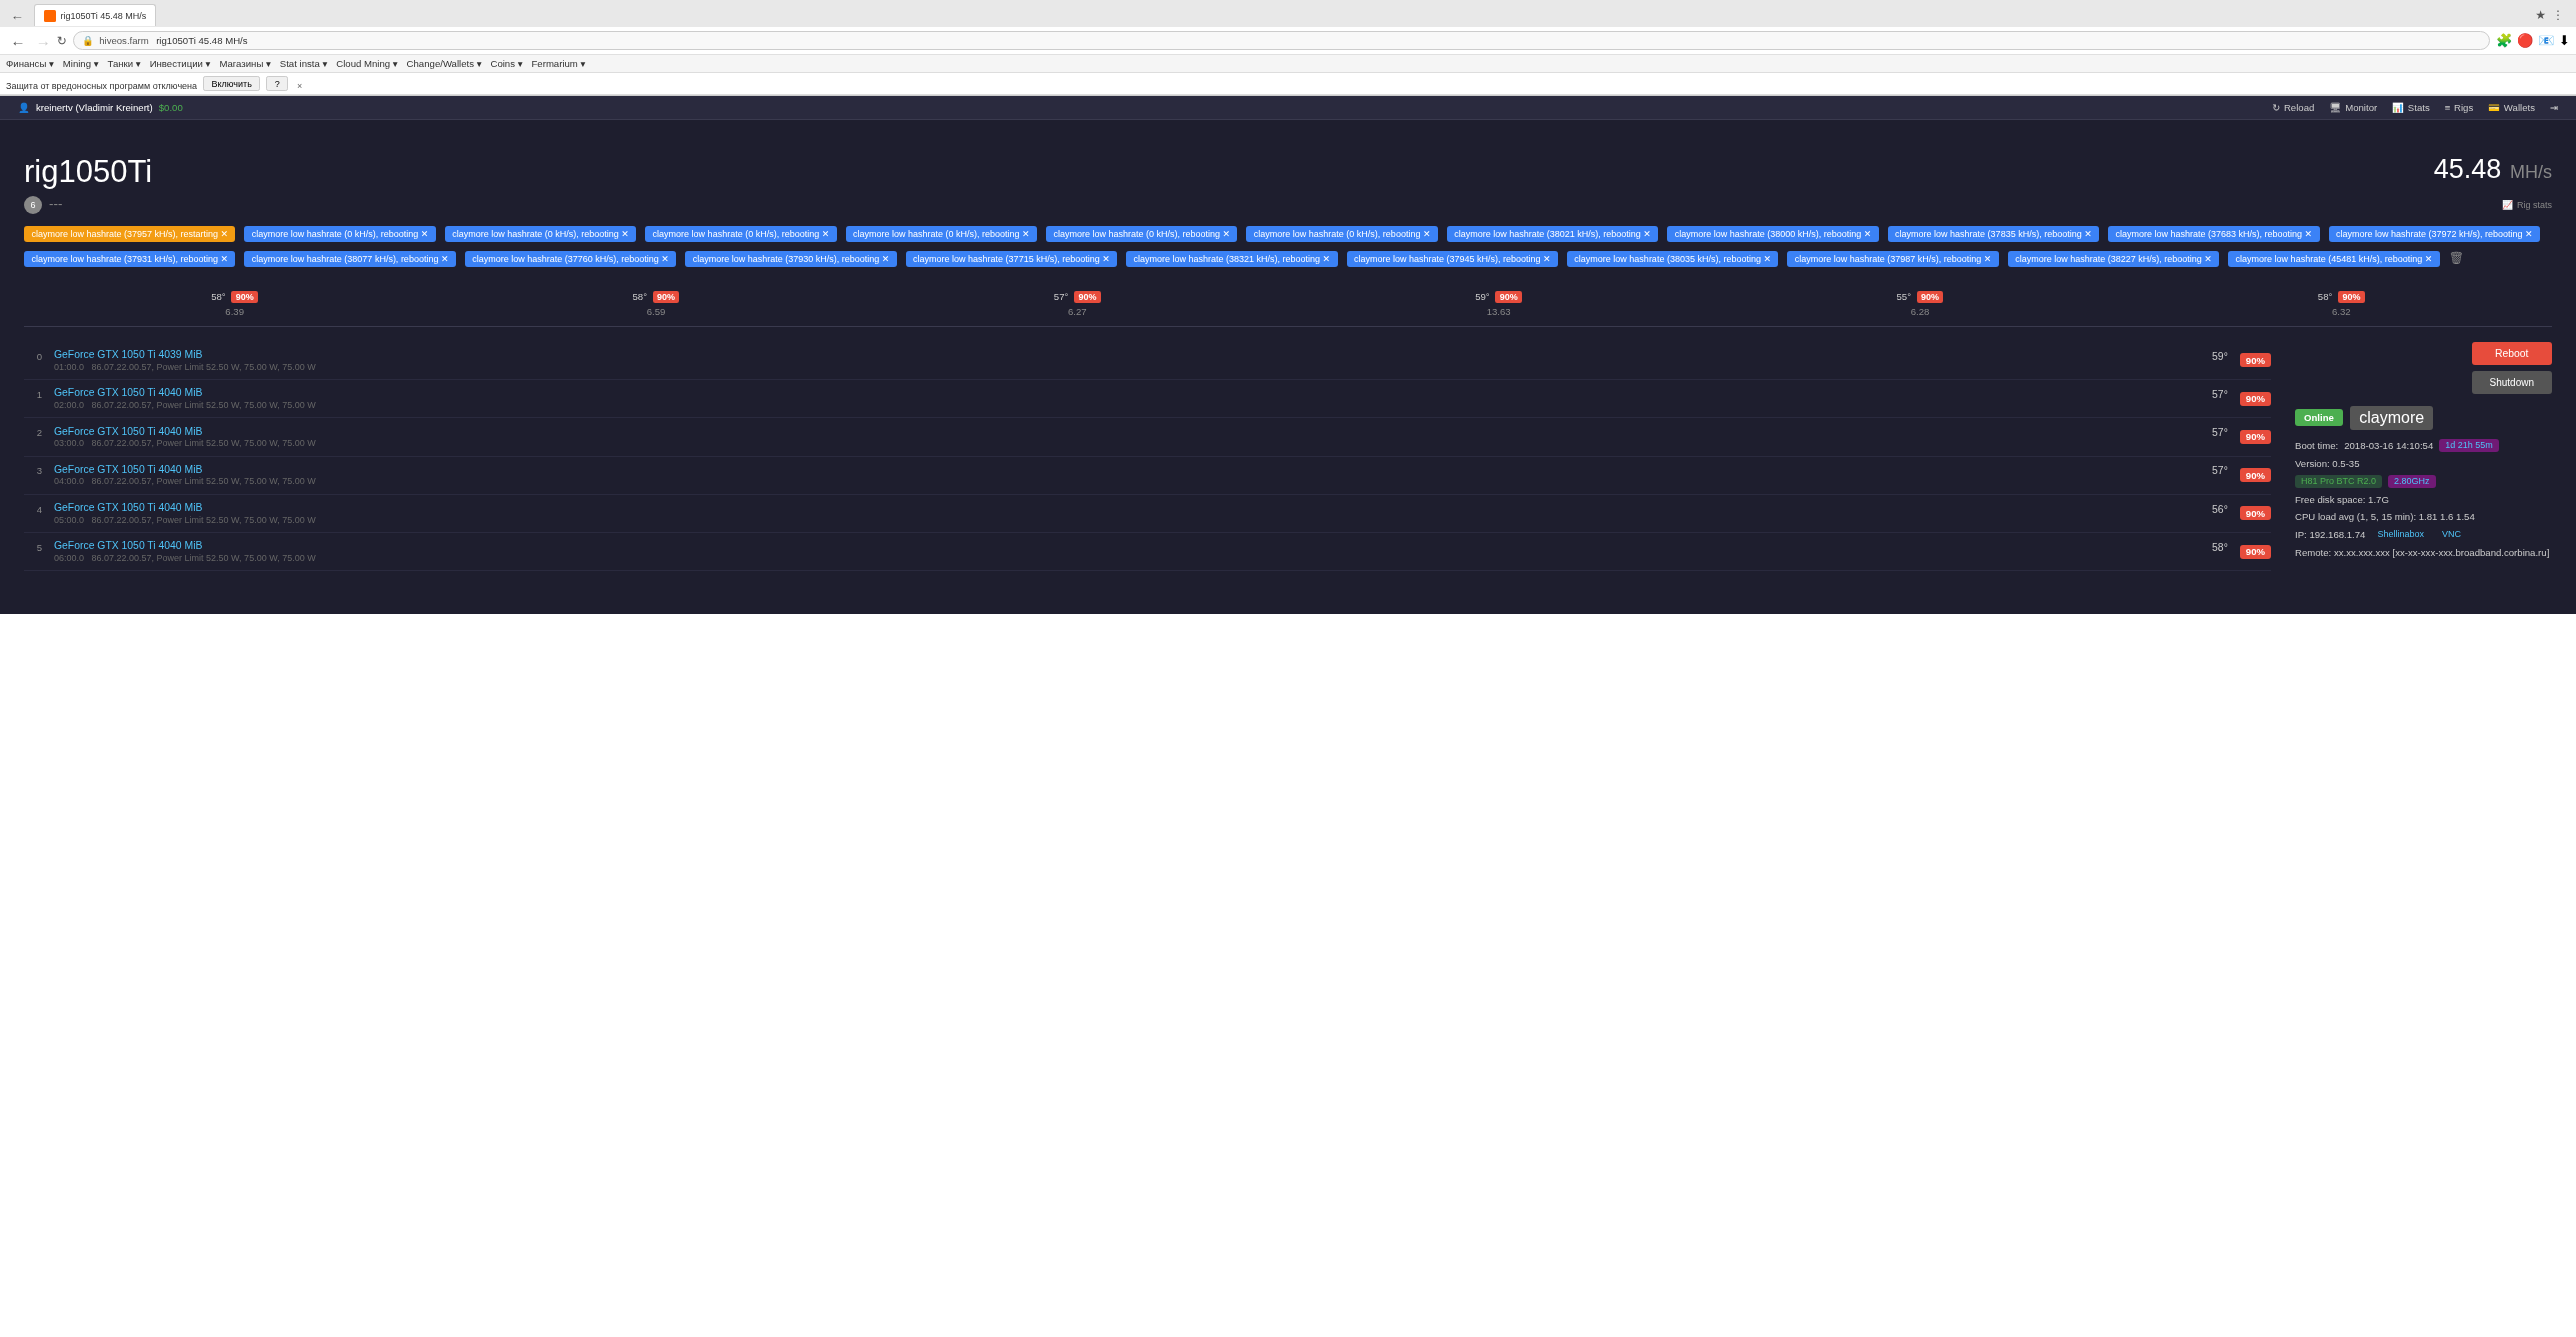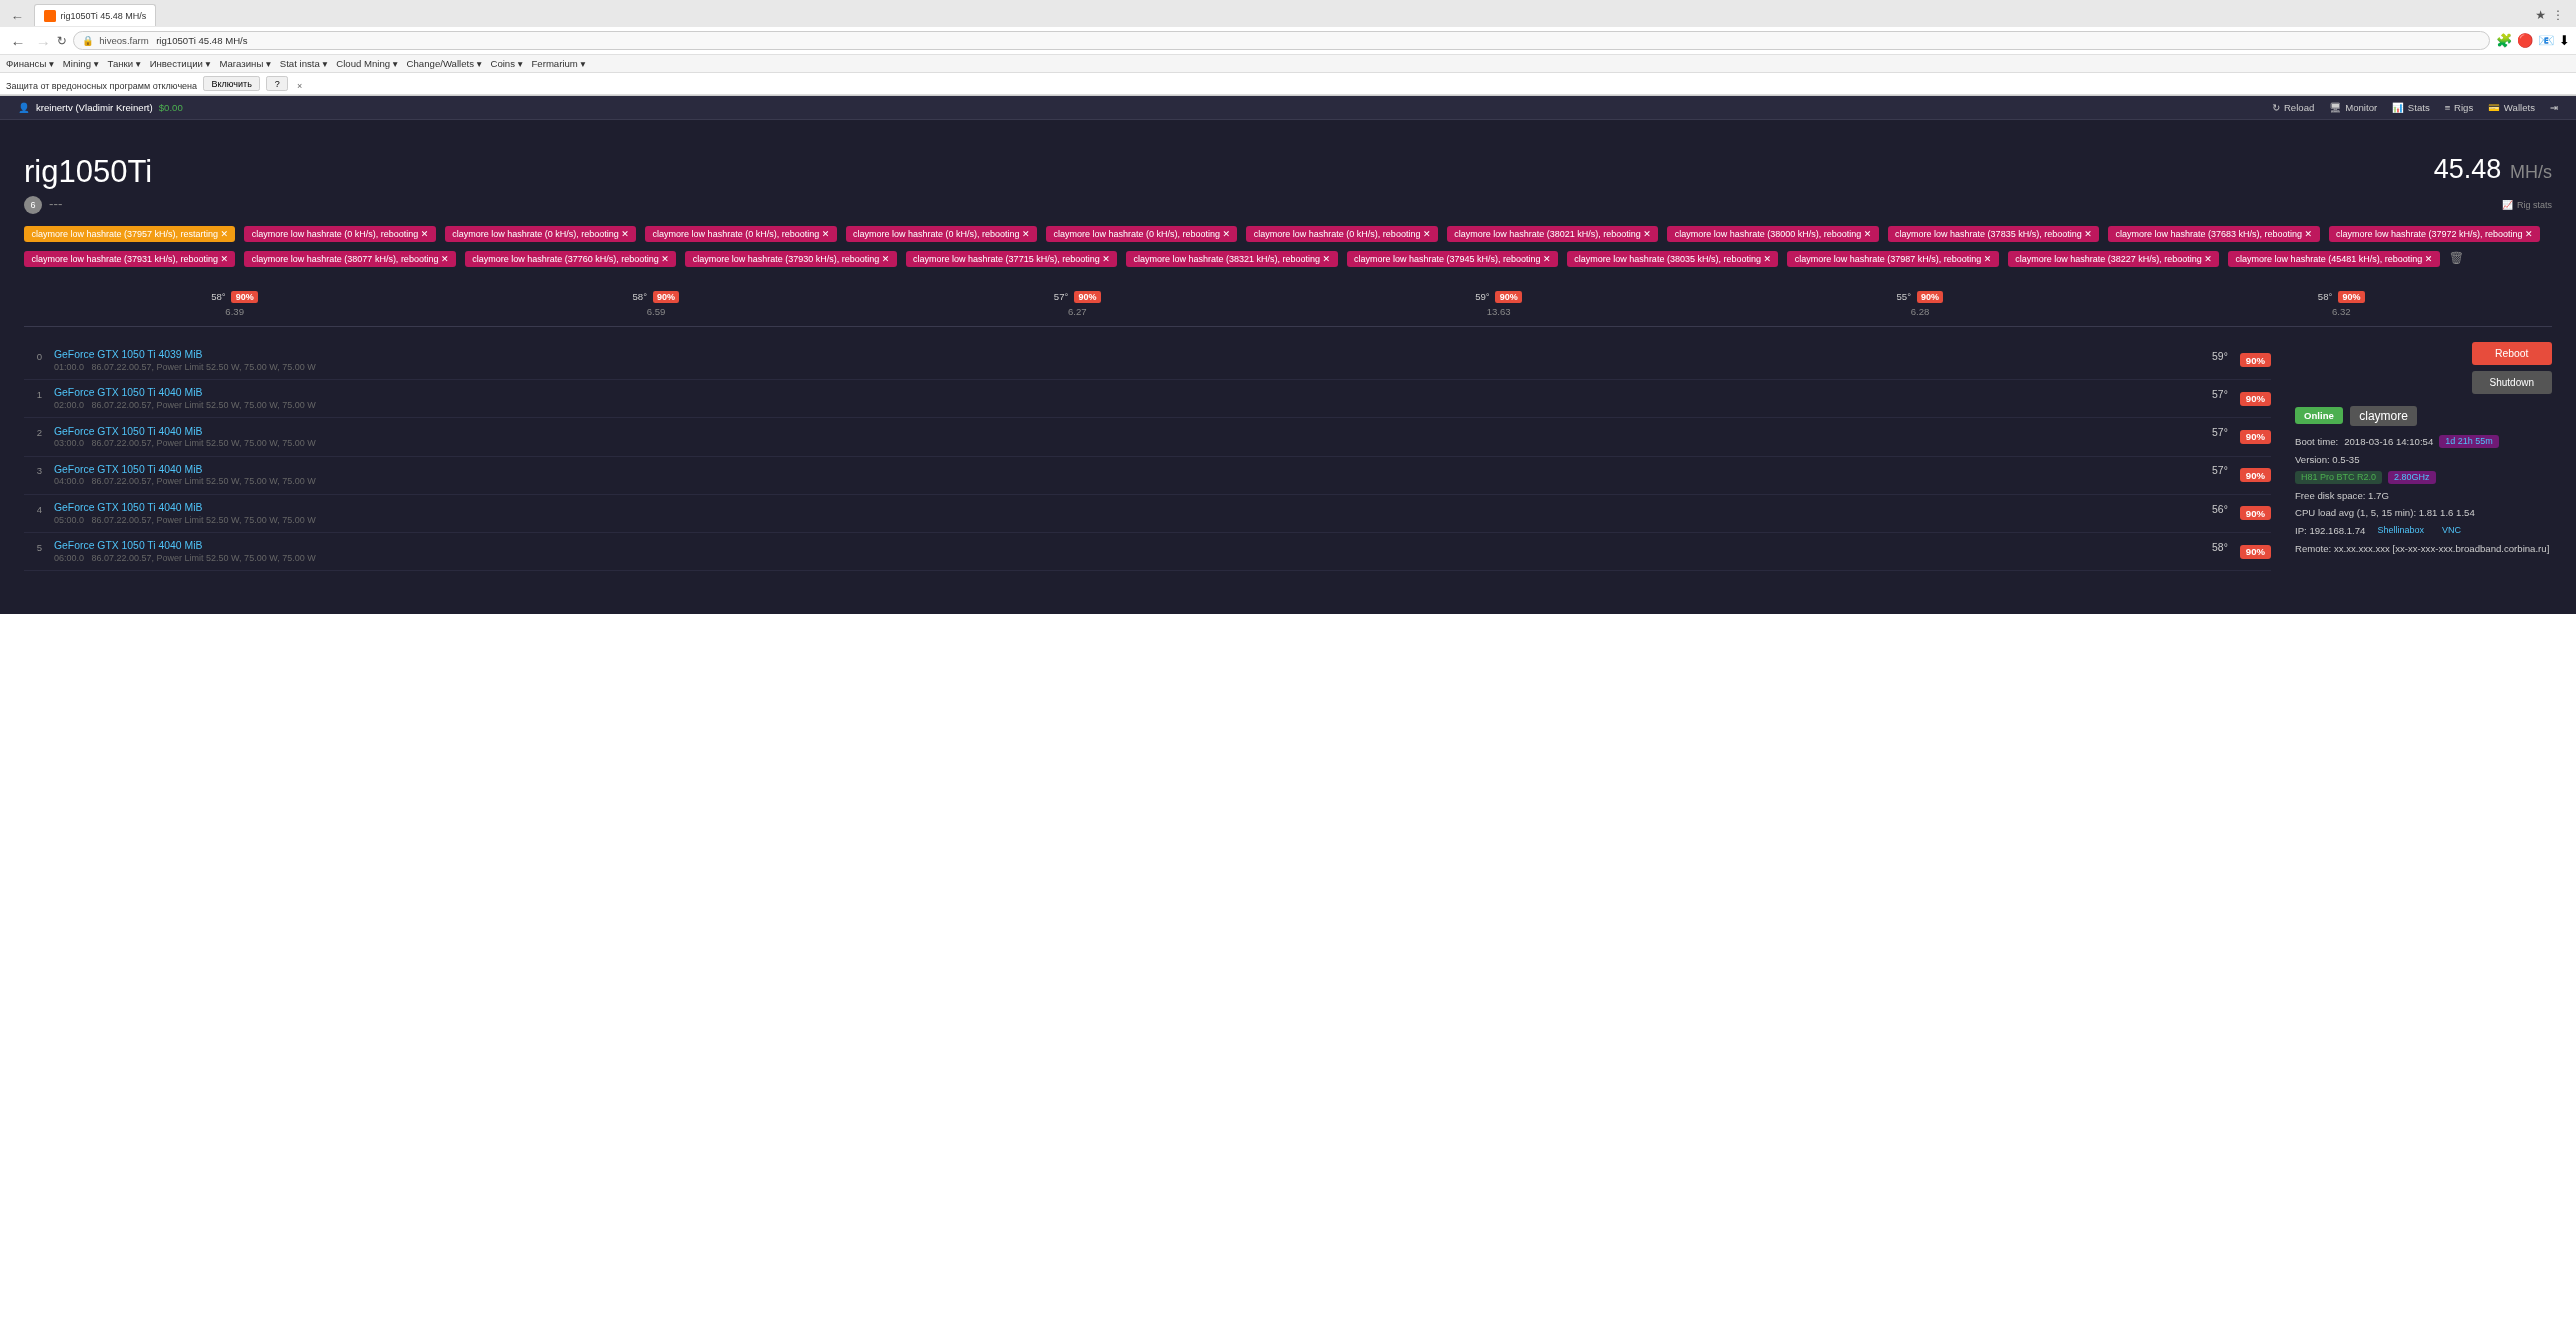--- a/index.html
+++ b/index.html
@@ -46,42 +46,42 @@
 
     .rig-subtitle-row { display: flex; justify-content: space-between; align-items: center; margin-bottom: 12px; }
     .rig-gpu-count { background: #888; color: #fff; border-radius: 50%; width: 18px; height: 18px; display: inline-flex; align-items: center; justify-content: center; font-size: 9px; margin-right: 4.4px; }
     .rig-dash { color: #888; font-size: 13.3px; }
     .rig-stats-link { color: #888; font-size: 9px; cursor: pointer; display: flex; align-items: center; gap: 3px; }
 
     
     .alerts-container { margin-bottom: 15px; display: flex; flex-wrap: wrap; gap: 9px; }
     .alert-tag { border-radius: 3px; padding: 3px 7.4px; font-size: 9px; display: inline-flex; align-items: center; gap: 4.4px; }
     .alert-tag.orange { background: #f39c12; color: #fff; }
-    .alert-tag.red { background: #be185d; color: #fff; }
+    .alert-tag.red { background: #3b82f6; color: #fff; }
     .trash-icon { color: #888; font-size: 12px; cursor: pointer; }
 
     
     .gpu-stats-bar { display: flex; justify-content: space-around; padding: 9px 0; border-bottom: 0.7px solid #3a3a4e; margin-bottom: 15px; }
     .gpu-stat { text-align: center; }
     .gpu-stat-temp { font-size: 9.6px; color: #ccc; }
     .gpu-stat-fan { display: inline-block; background: #e74c3c; color: #fff; border-radius: 2.2px; padding: 0.7px 4.4px; font-size: 9px; font-weight: bold; margin-left: 3px; }
     .gpu-stat-hash { font-size: 9.6px; color: #888; margin-top: 3px; }
     .gpu-row { display: flex; align-items: flex-start; padding: 7.4px 0; border-bottom: 0.7px solid #2a2a3e; }
     .gpu-index { color: #888; width: 18px; text-align: right; margin-right: 12px; font-size: 9.6px; padding-top: 1.5px; }
     .gpu-info { flex: 1; }
     .gpu-name { color: #4fc3f7; font-size: 10.4px; }
     .gpu-details { color: #666; font-size: 9px; margin-top: 1.5px; }
     .gpu-temp { color: #ccc; margin-left: 18px; margin-right: 12px; font-size: 10.4px; padding-top: 1.5px; }
     .gpu-fan-badge { background: #e74c3c; color: #fff; border-radius: 3px; padding: 1.5px 6px; font-size: 9.6px; font-weight: bold; align-self: center; }
 
     
     .right-panel { min-width: 281px; padding: 0 0 0 24px; }
     .status-row { display: flex; align-items: center; gap: 7.4px; margin-bottom: 9px; }
     .status-online { background: #4CAF50; color: #fff; border-radius: 3px; padding: 3px 9px; font-size: 9.6px; font-weight: bold; }
-    .status-miner { background: #555; color: #fff; border-radius: 3px; padding: 3px 9px; font-size: 12px; }
+    .status-miner { background: #555; color: #fff; border-radius: 3px; padding: 3px 9px; font-size: 16px; }
     .info-row { color: #ccc; font-size: 9.6px; margin-bottom: 6px; display: flex; align-items: center; gap: 6px; }
     .info-badge { background: #701a75; color: #4fc3f7; border-radius: 3px; padding: 1.5px 6px; font-size: 9px; }
     .info-badge-green { background: #2a4a3a; color: #4CAF50; border-radius: 3px; padding: 1.5px 6px; font-size: 9px; }
     .btn-reboot { background: #e74c3c; color: #fff; border: none; border-radius: 3px; padding: 6px 18px; font-size: 10.4px; cursor: pointer; }
     .btn-shutdown { background: #555; color: #fff; border: none; border-radius: 3px; padding: 6px 18px; font-size: 10px; cursor: pointer; }
 
     .main-content-row { display: flex; align-items: flex-start; }
     .gpu-section { flex: 1; }
   </style>
 </head>

